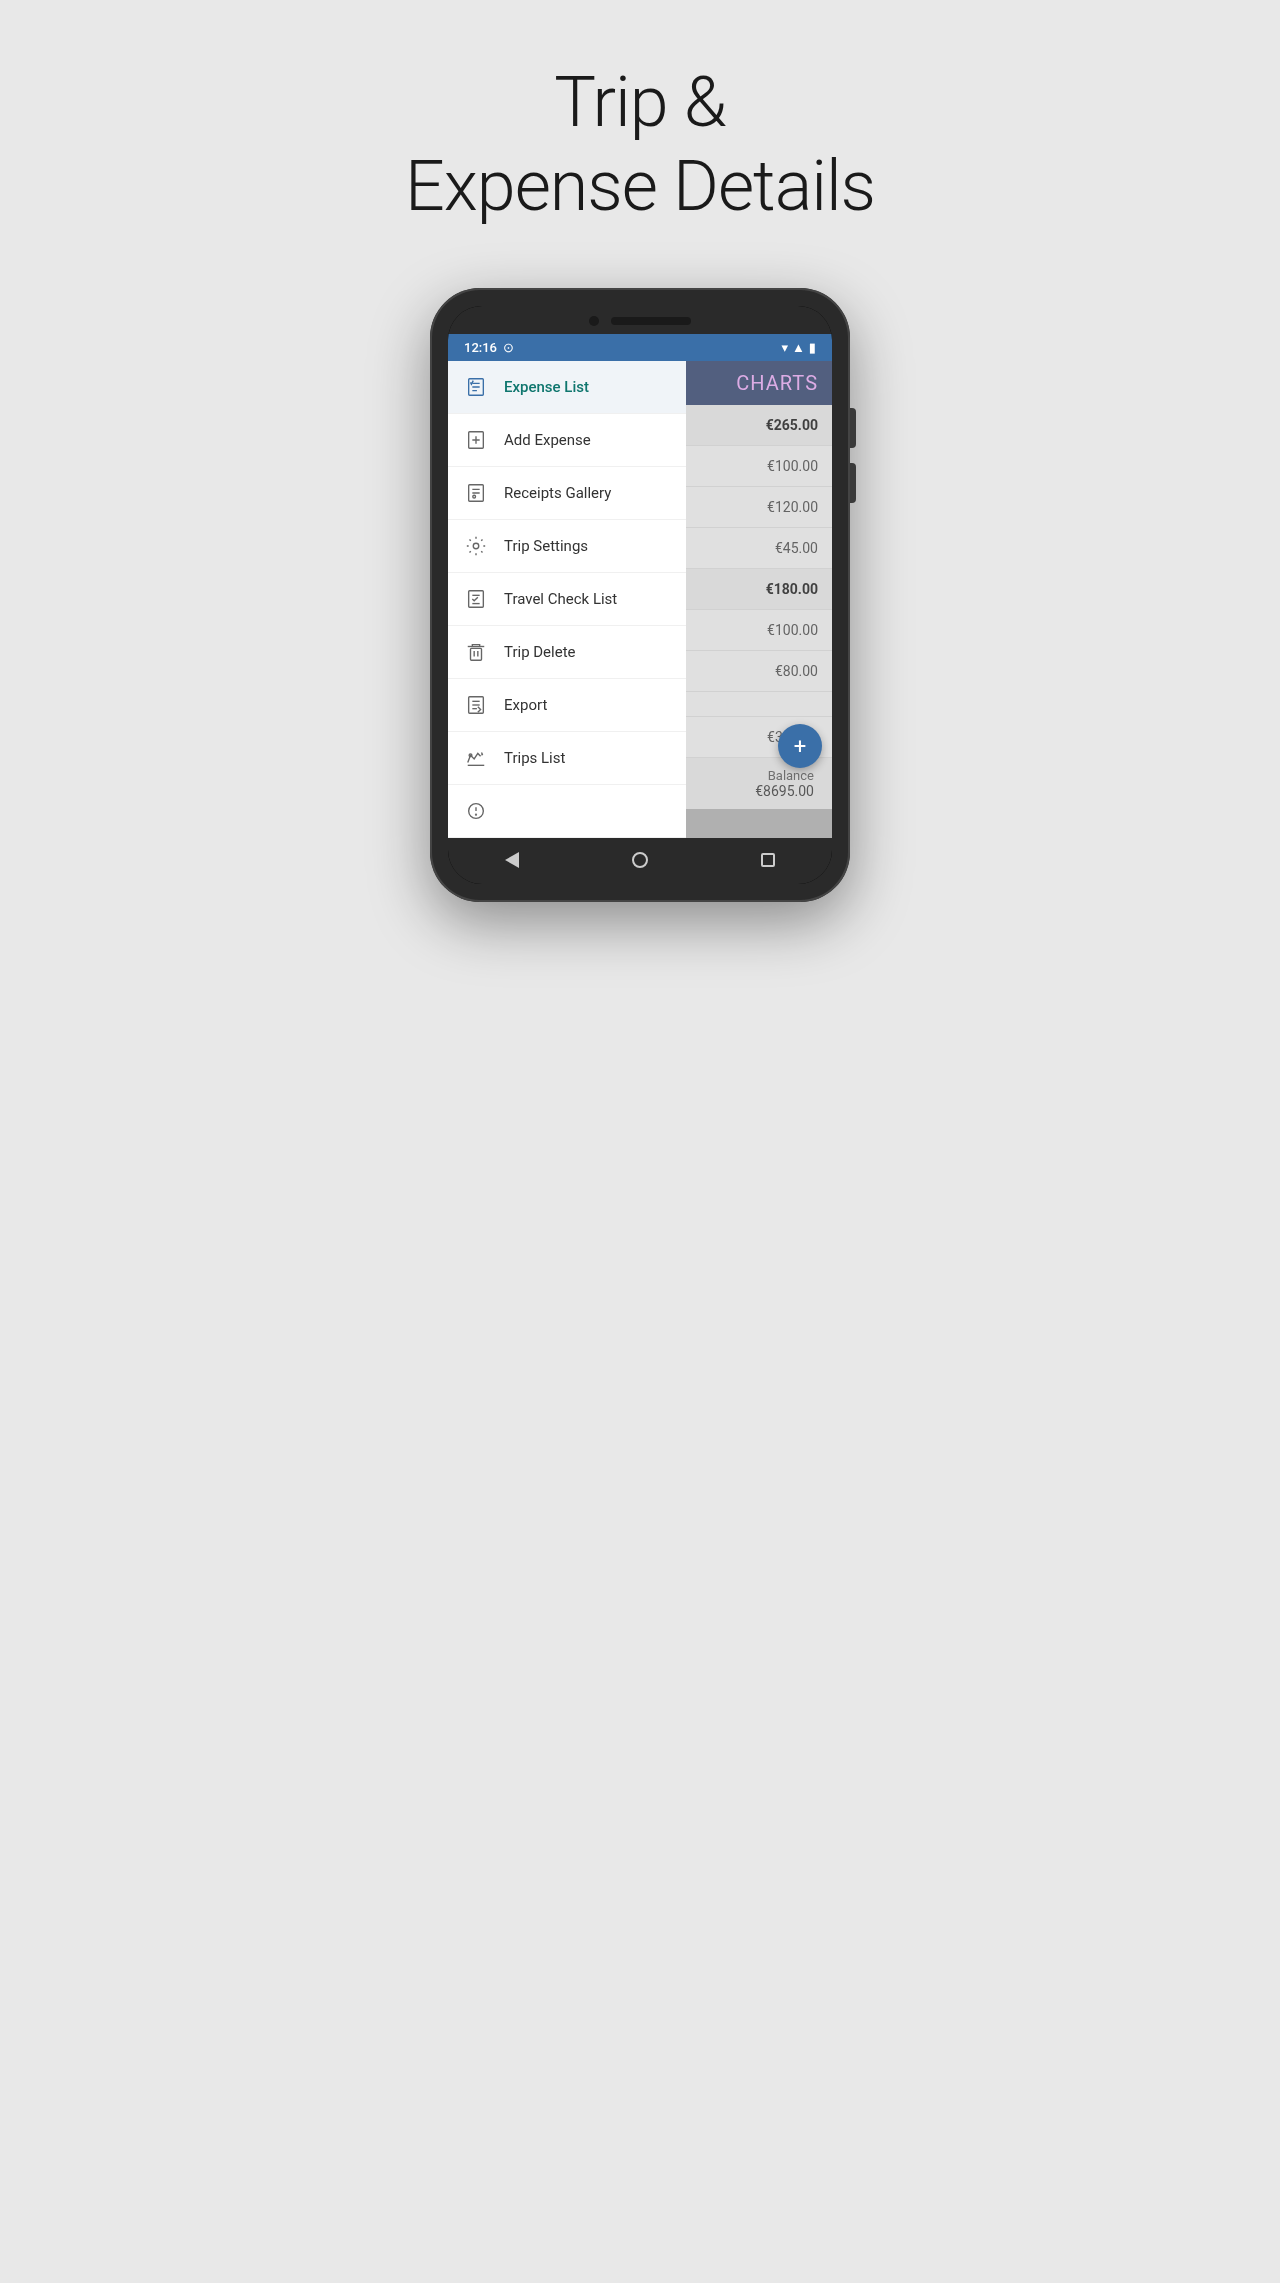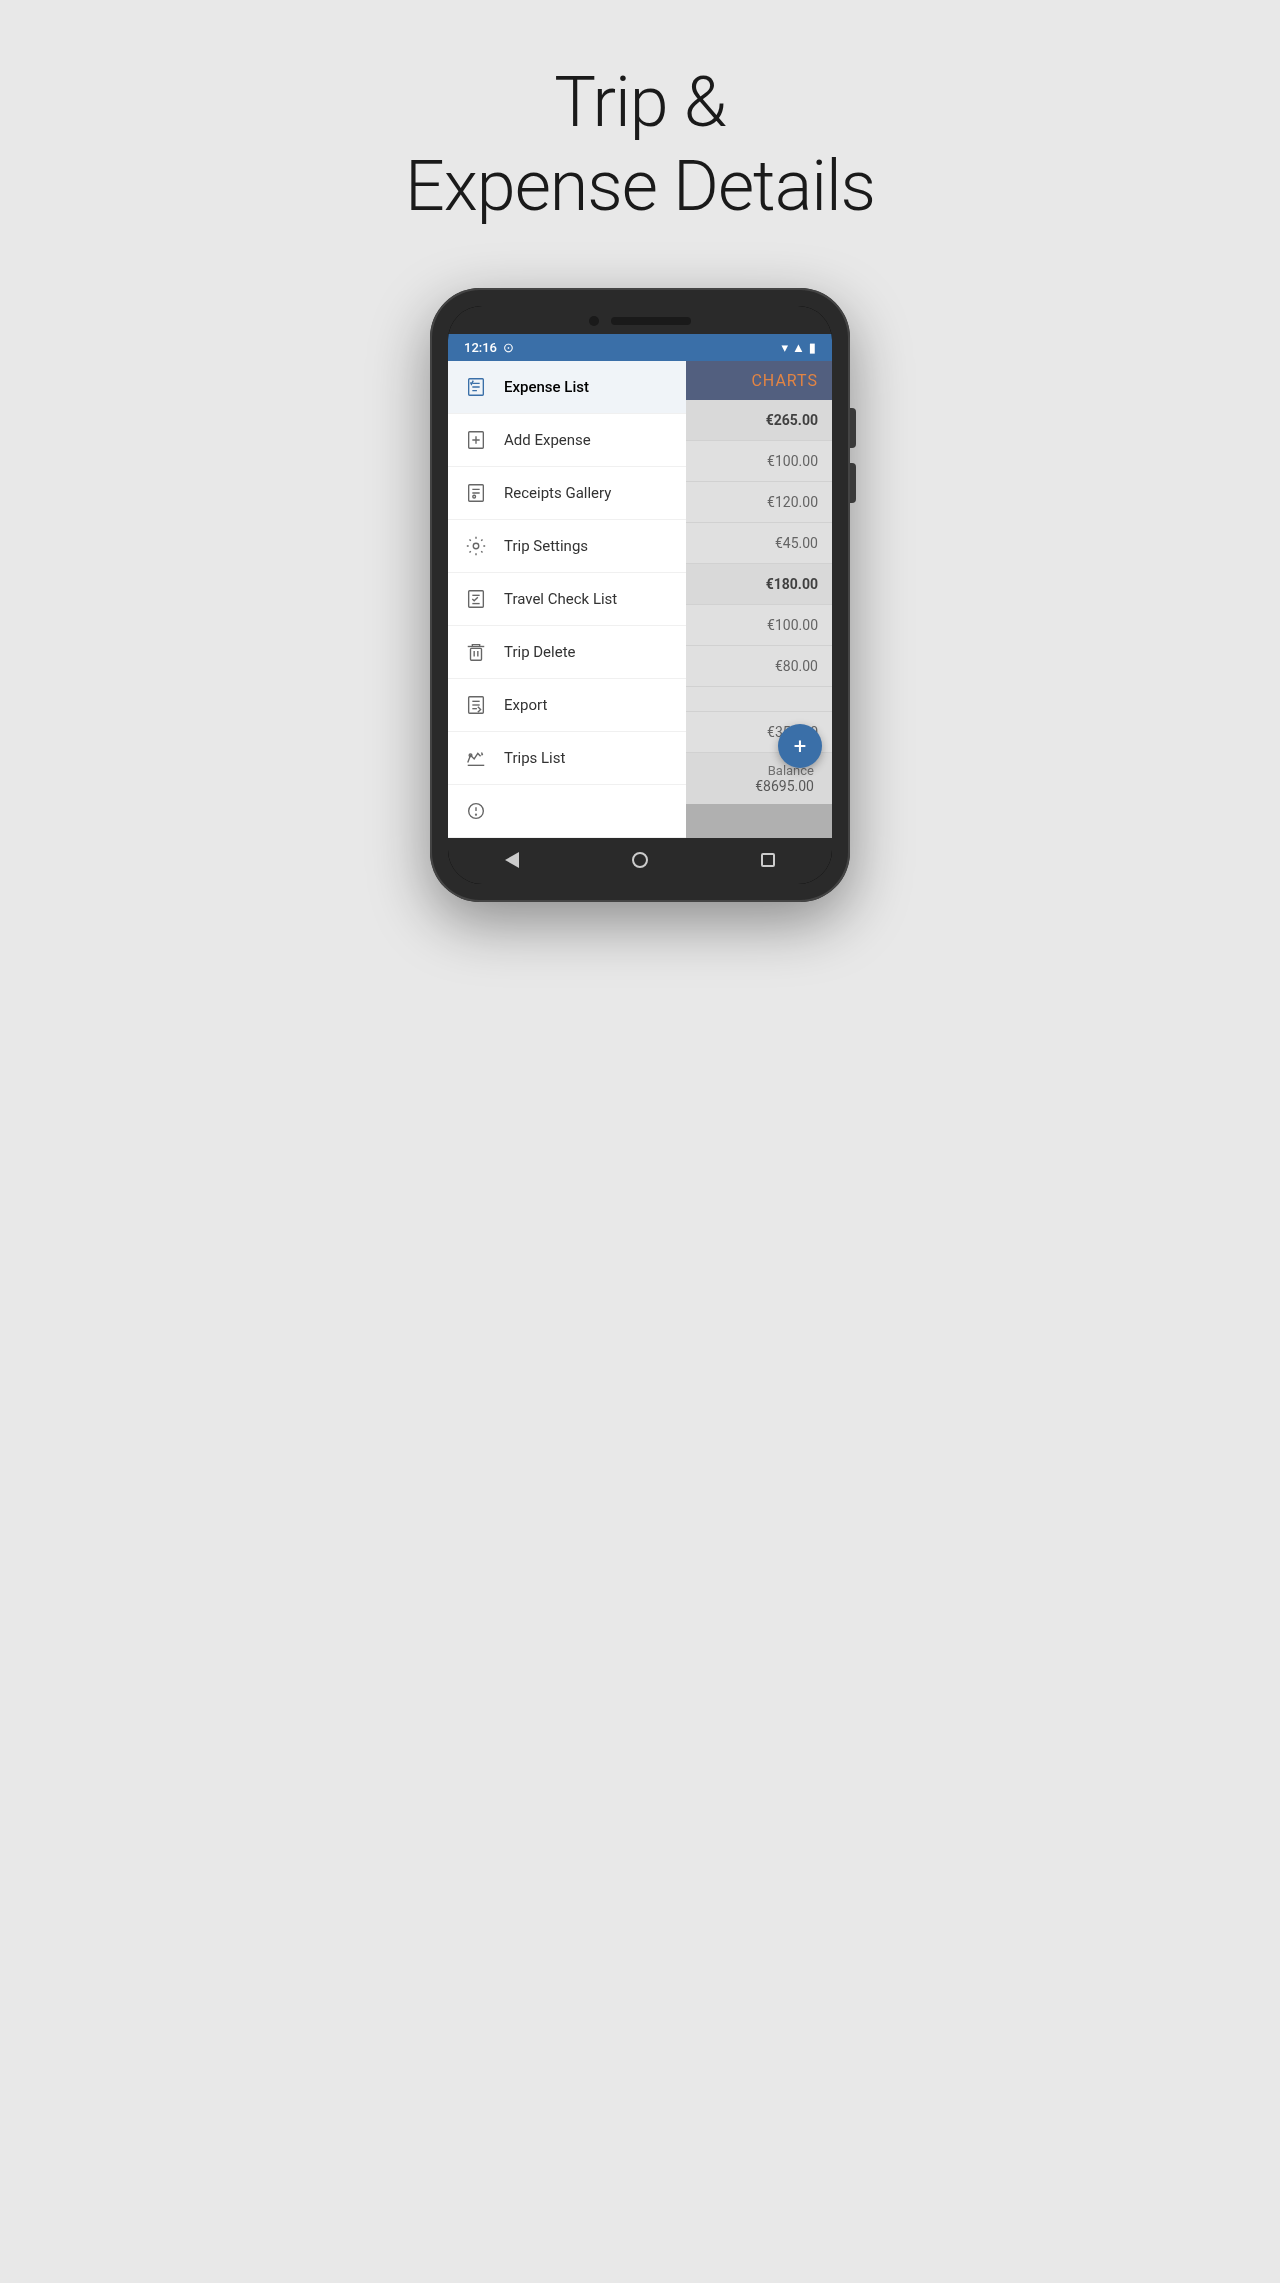--- a/index.html
+++ b/index.html
@@ -159,21 +159,21 @@
       border-bottom: 1px solid #f0f0f0;
       cursor: pointer;
       gap: 16px;
     }
 
     .drawer-menu-item.active {
       background: #f0f4f8;
     }
 
     .drawer-menu-item.active .menu-label {
-      color: #000000;
+      color: #0f766e;
       font-weight: 500;
     }
 
     .menu-label {
       font-size: 15px;
       color: #333;
     }
 
     .menu-icon {
       width: 24px;
@@ -212,22 +212,22 @@
 
     .app-bar {
       background: #2c3e6b;
       padding: 10px 14px;
       display: flex;
       justify-content: flex-end;
       align-items: center;
     }
 
     .app-bar-title {
-      color: #f97316;
-      font-size: 16px;
+      color: #f0abfc;
+      font-size: 20px;
       letter-spacing: 1px;
     }
 
     .expense-list {
       background: #f5f5f5;
     }
 
     .expense-item {
       padding: 12px 14px;
       border-bottom: 1px solid #e0e0e0;

